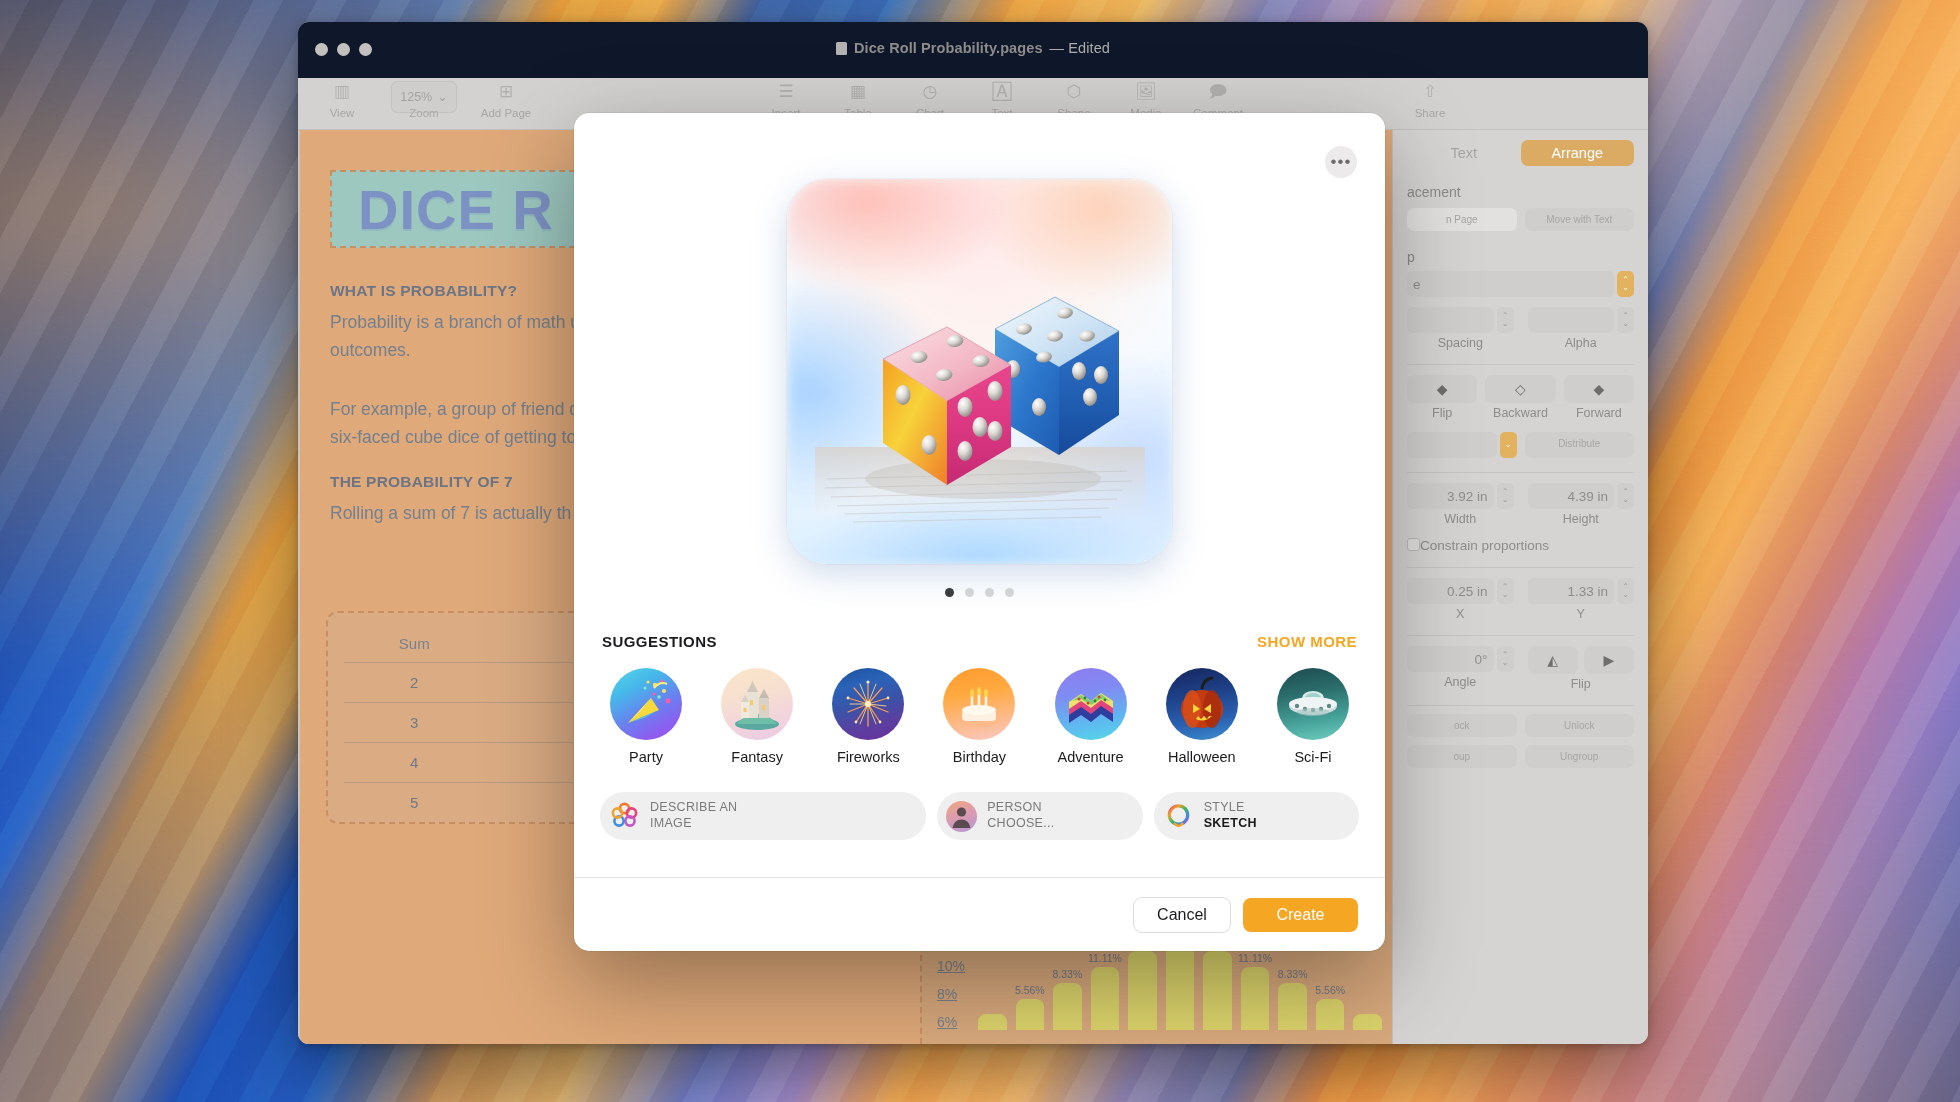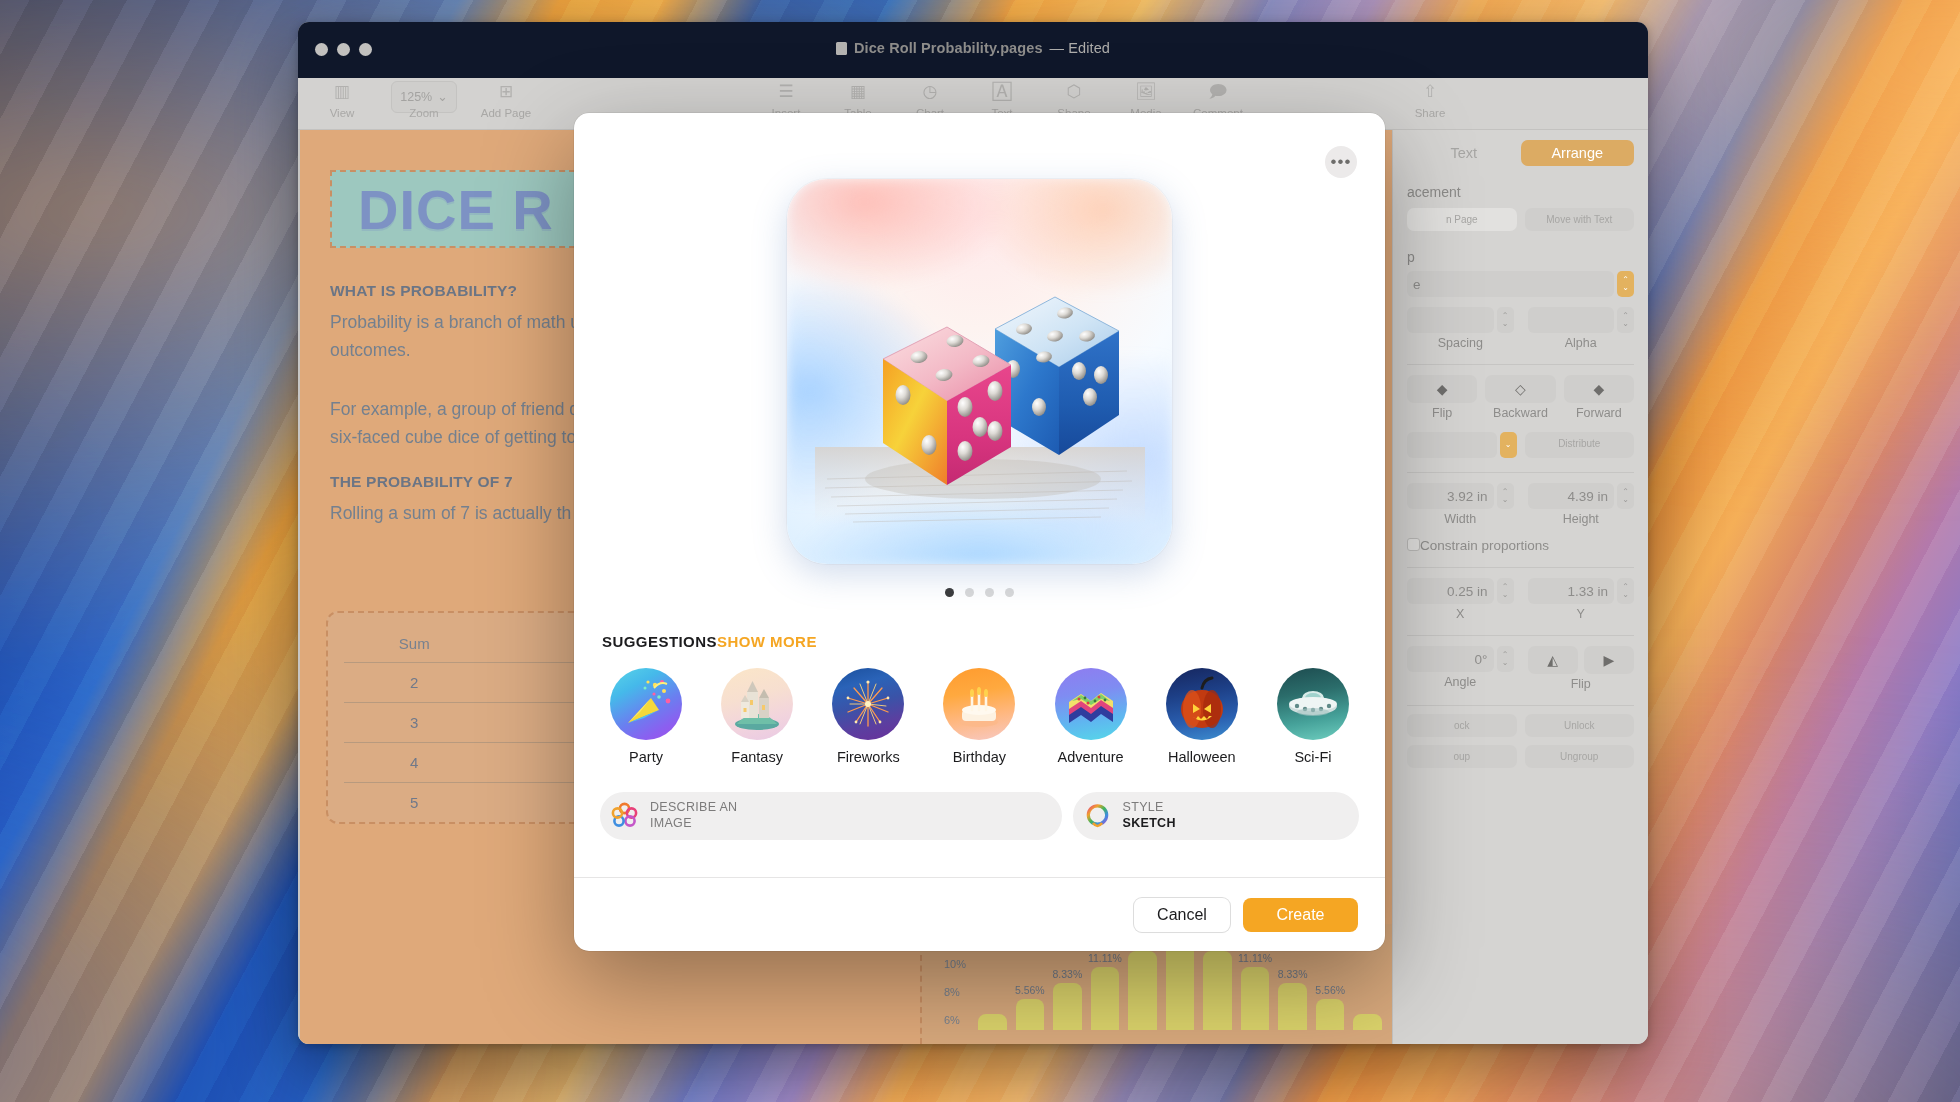--- a/index.html
+++ b/index.html
@@ -160,21 +160,21 @@
 
   
   .chart-strip {
     position: absolute; left: 620px; right: 0; bottom: 0; height: 120px;
     background: rgba(214,168,124,.92);
     border-left: 2px dashed #c98f63;
     overflow: hidden;
   }
   .chart-inner { position: absolute; inset: 0; }
   .yaxis { position: absolute; left: 10px; top: 0; bottom: 0; width: 44px; }
-  .ylab { position: absolute; font-size: 11px; color: #77818f; left: 12px; }
+  .ylab { position: absolute; font-size: 14px; color: #77818f; left: 5px; text-decoration: underline; }
   .bars { position: absolute; left: 56px; right: 10px; bottom: 14px; top: 4px; display: flex; align-items: flex-end; gap: 9px; }
   .bar { flex: 1; background: #dbd36b; border-radius: 8px 8px 0 0; position: relative; }
   .bar .val {
     position: absolute; left: 50%; transform: translateX(-50%);
     top: -15px; font-size: 10.5px; color: #6f7987; white-space: nowrap;
   }
 
   
   .sidebar {
     position: absolute; right: 0; top: 108px; width: 256px; bottom: 0;
@@ -259,21 +259,21 @@
       radial-gradient(ellipse 70% 30% at 50% 100%, rgba(120,190,255,.55), transparent 70%);
     filter: blur(6px);
   }
   .dice-svg { position: absolute; inset: 0; }
 
   .dots { display: flex; gap: 11px; margin-top: 24px; }
   .dot { width: 9px; height: 9px; border-radius: 50%; background: #d8d8d8; }
   .dot.on { background: #3a3a3a; }
 
   .sugg-head {
-    display: flex; align-items: baseline; justify-content: flex-start;
+    display: flex; align-items: baseline; justify-content: space-between;
     padding: 36px 28px 0 28px;
   }
   .sugg-title { font-size: 15px; font-weight: 700; color: #1c1c1e; letter-spacing: .45px; }
   .show-more { font-size: 15px; font-weight: 700; color: #f5a623; letter-spacing: .45px; }
 
   .sugg-row { display: flex; justify-content: space-between; padding: 18px 26px 0 26px; }
   .sugg {
     width: 92px; display: flex; flex-direction: column; align-items: center; gap: 9px;
   }
   .sugg-ico {
@@ -962,20 +962,32 @@
             <circle cx="8.5" cy="12" r="4.6" stroke="#f0a22e"></circle>
           </g>
         </svg>
       </div>
       <div class="chip-txt">
         <div class="chip-t1">DESCRIBE AN</div>
         <div class="chip-t2">IMAGE</div>
       </div>
     </div>
 
+    <div class="chip person">
+      <div class="chip-ico" style="background:linear-gradient(160deg,#f2a77f 0%,#d79ab6 55%,#b39ad4 100%);">
+        <svg viewBox="0 0 31 31" width="31" height="31">
+          <circle cx="15.5" cy="11" r="4.6" fill="#5c4a52"></circle>
+          <path d="M6.5 27 q1.5-8.5 9-8.5 q7.5 0 9 8.5 z" fill="#5c4a52"></path>
+        </svg>
+      </div>
+      <div class="chip-txt">
+        <div class="chip-t1">PERSON</div>
+        <div class="chip-t2">CHOOSE...</div>
+      </div>
+    </div>
 
     <div class="chip style">
       <div class="chip-ico">
         <svg viewBox="0 0 31 31" width="31" height="31">
           <defs>
             <linearGradient id="styleg" x1="0" y1="0" x2="1" y2="1">
               <stop offset="0%" stop-color="#e8447a"></stop>
                 <stop offset="25%" stop-color="#f0a22e"></stop>
               <stop offset="50%" stop-color="#3fb55c"></stop>
                 <stop offset="75%" stop-color="#3f8ee0"></stop>

